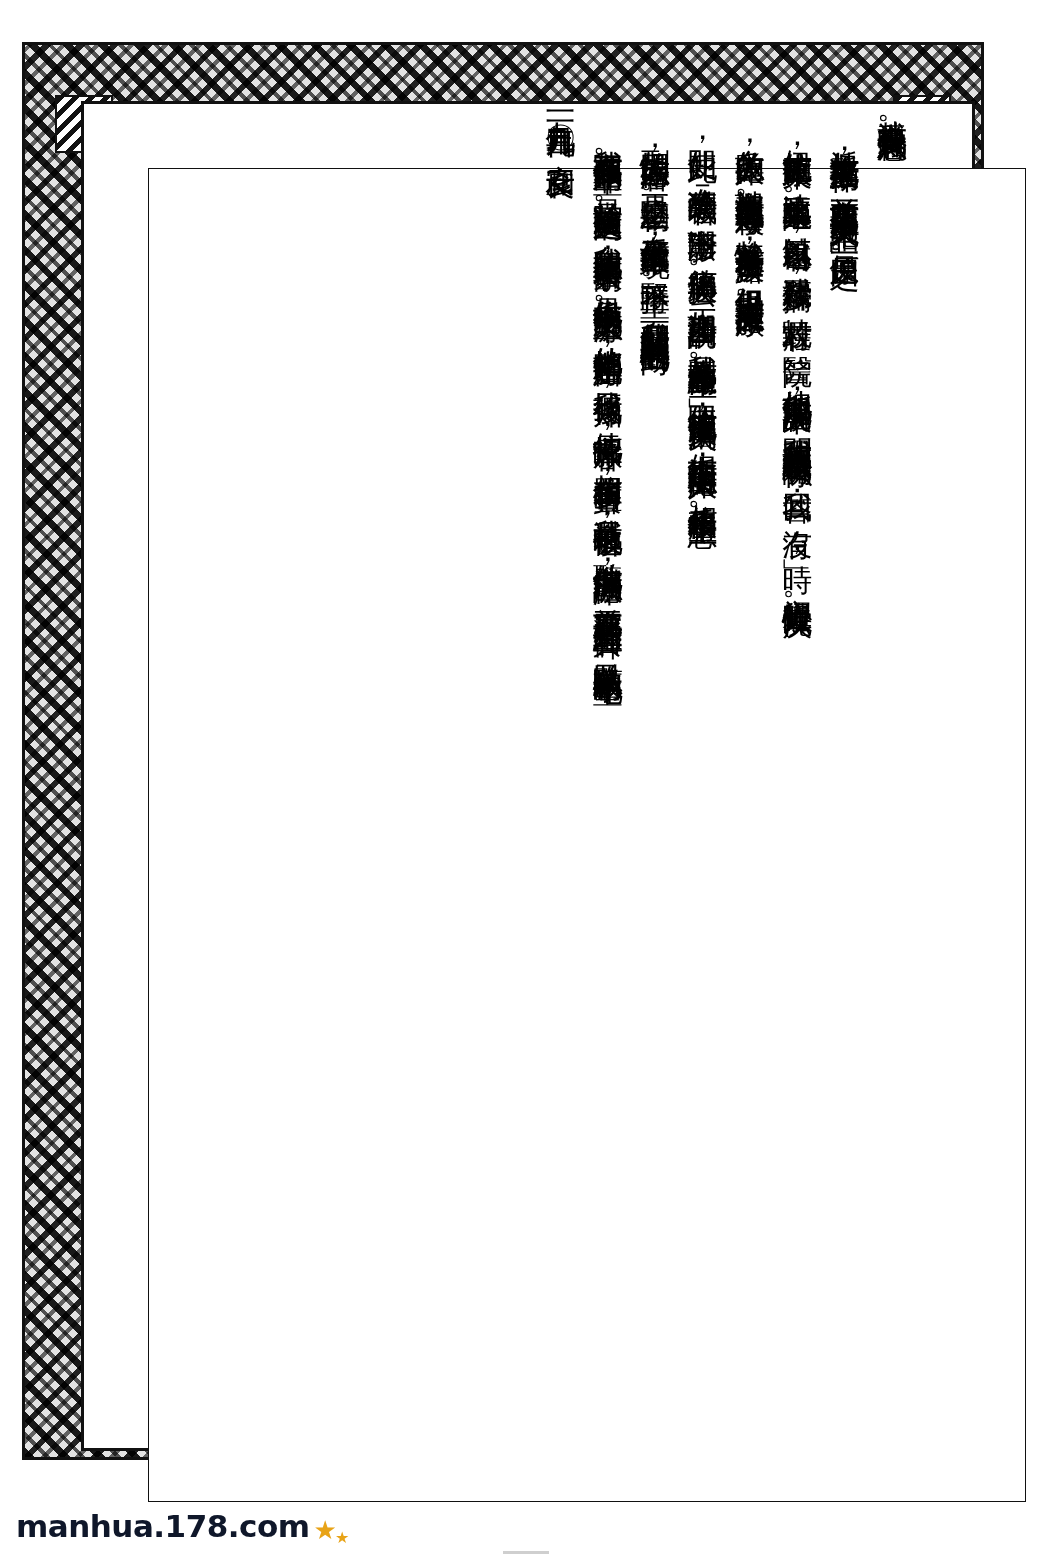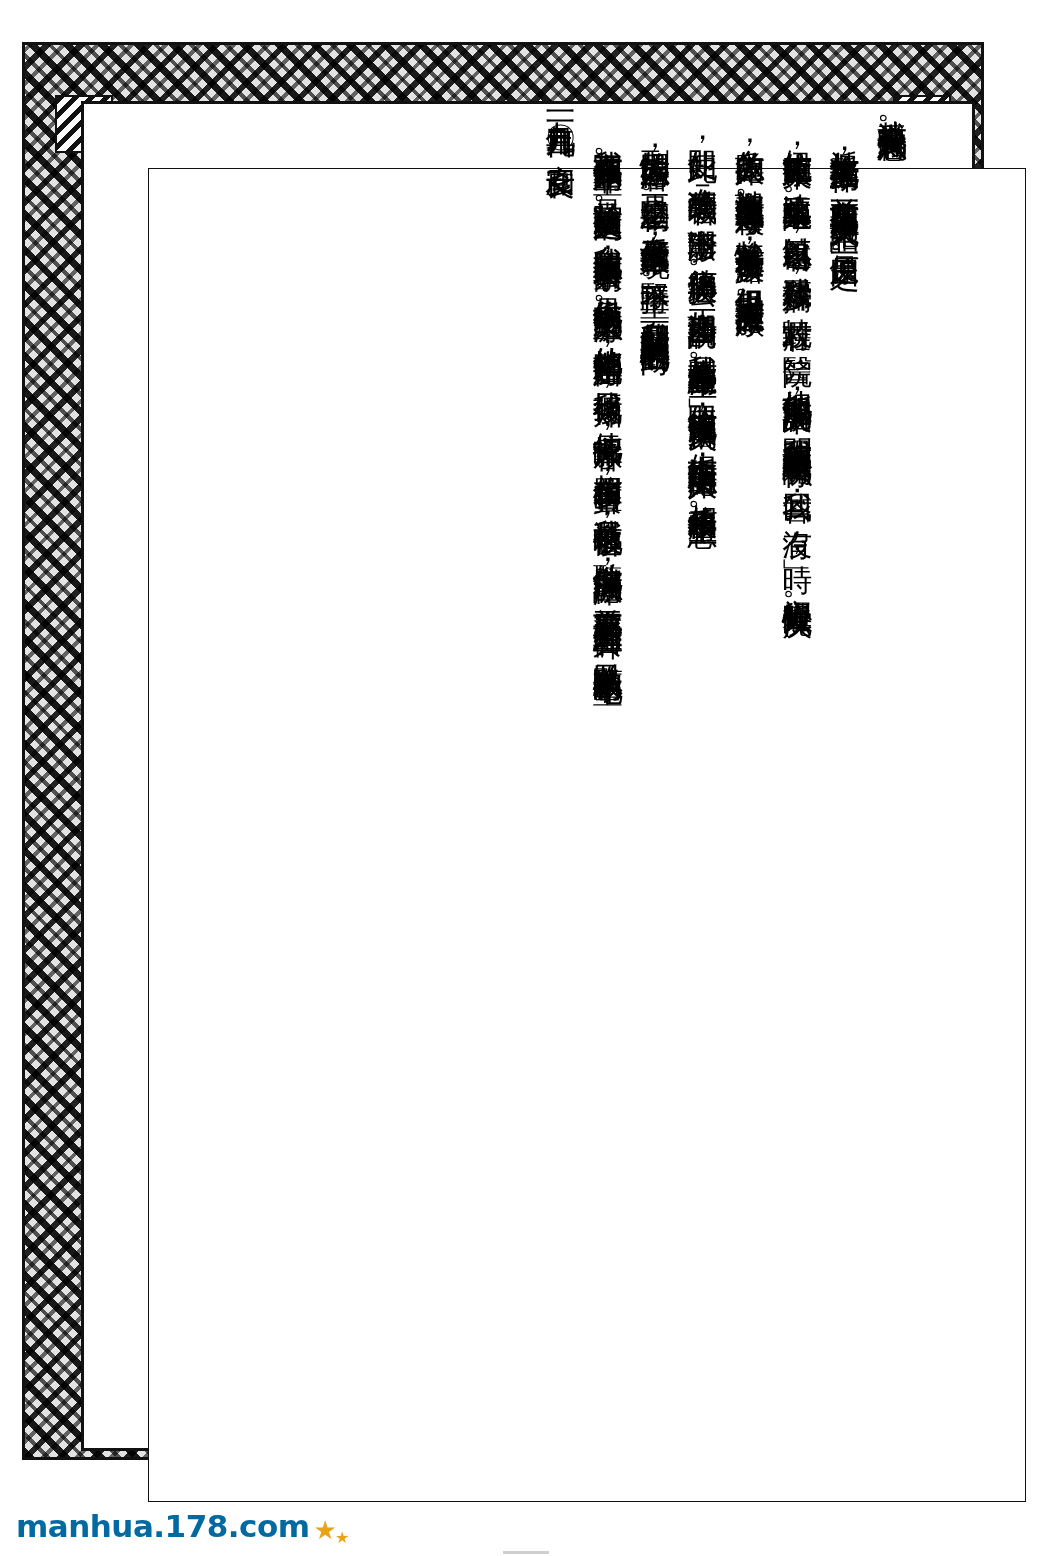--- a/index.html
+++ b/index.html
@@ -123,21 +123,21 @@
     left: 16px;
     bottom: 12px;
     display: flex;
     align-items: center;
     gap: 4px;
   }
   #watermark-text {
     font-family: "DejaVu Sans", "Liberation Sans", sans-serif;
     font-weight: bold;
     font-size: 31px;
-    color: #0369a1;
+    color: #0f172a;
     letter-spacing: -0.5px;
   }
   #watermark-star {
     color: #e8a317;
     font-size: 26px;
     line-height: 1;
     position: relative;
     top: 4px;
   }
   #watermark-star2 {

